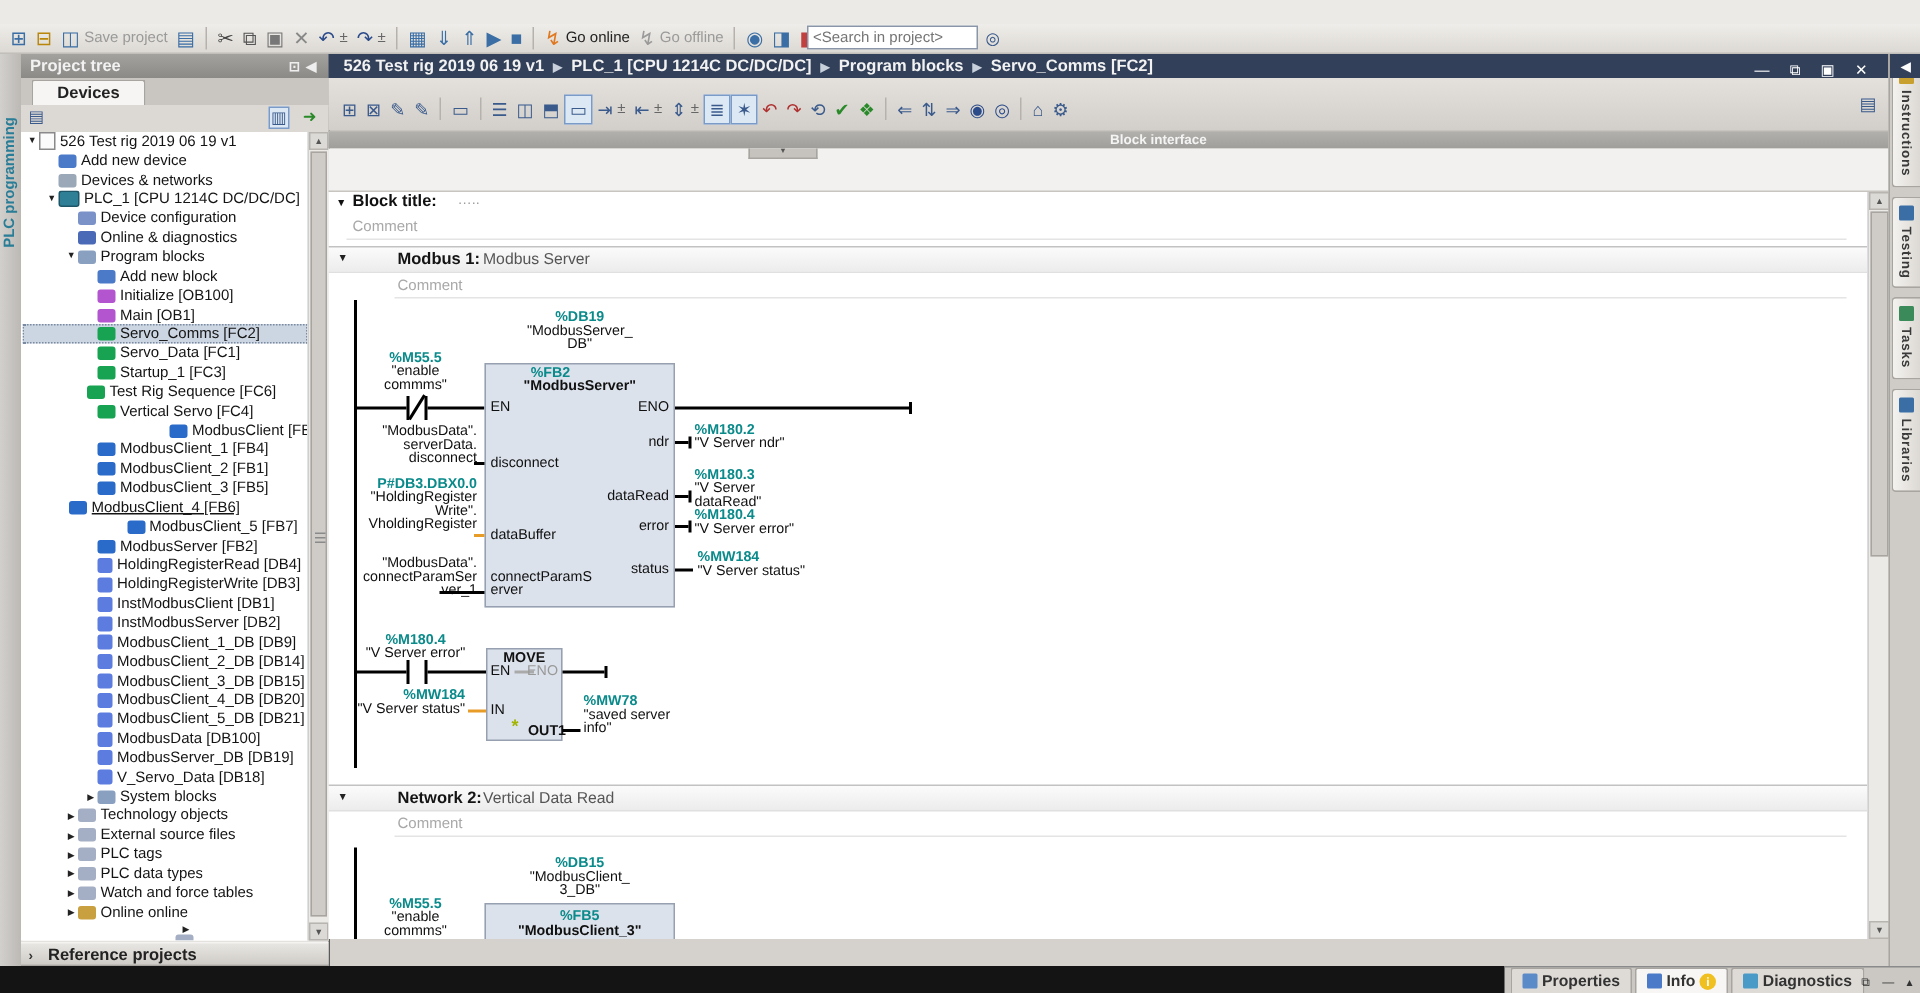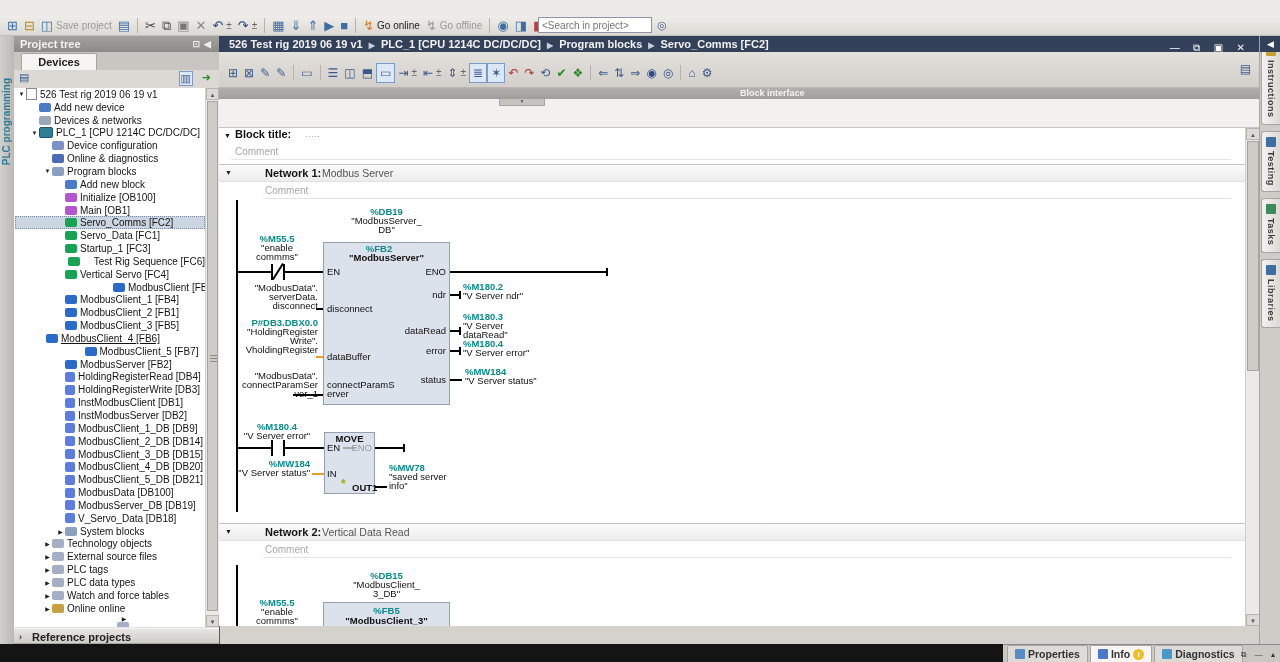--- a/index.html
+++ b/index.html
@@ -338,21 +338,21 @@
         <div class="trow" style="padding-left: 41px;">
         <span class="exp"></span>
         <span class="ti js-ti ti-fc"></span>
         <span class="tlabel">Servo_Data [FC1]</span>
       </div>
         <div class="trow" style="padding-left: 41px;">
         <span class="exp"></span>
         <span class="ti js-ti ti-fc"></span>
         <span class="tlabel">Startup_1 [FC3]</span>
       </div>
-        <div class="trow" style="padding-left: 34px; justify-content: space-between;">
+        <div class="trow" style="padding-left: 34px;">
         <span class="exp"></span>
         <span class="ti js-ti ti-fc"></span>
         <span class="tlabel">Test Rig Sequence [FC6]</span>
       </div>
         <div class="trow" style="padding-left: 41px;">
         <span class="exp"></span>
         <span class="ti js-ti ti-fc"></span>
         <span class="tlabel">Vertical Servo [FC4]</span>
       </div>
         <div class="trow" style="padding-left: 41px; margin-left: 48px;">
@@ -666,21 +666,21 @@
 <div class="canvas">
 
   <span class="cx" style="left:5px;top:3px;font-size:7px">▼</span>
   <span class="cx bold" style="left:16px;top:2px;font-size:11px">Block title:</span>
   <span class="cx grayt" style="left:86px;top:1px">…..</span>
   <span class="cmt" style="left:16px;top:18px">Comment</span>
   <div class="cline" style="left:12px;top:31px;width:1000px"></div>
 
   <div class="nethdr" style="top:36px">
     <span class="nh-exp">▼</span>
-    <span class="nh-title">Network 1:</span>
+    <span class="nh-title">Modbus 1:</span>
     <span class="nh-sub">Modbus Server</span>
   </div>
   <span class="cmt" style="left:46px;top:57px">Comment</span>
   <div class="cline" style="left:44px;top:70px;width:968px"></div>
 
   <div class="w" style="left:17px;top:72px;width:2px;height:312px"></div>
 
   <span class="cx teal cc" style="left:18px;top:106px;width:80px">%M55.5</span>
   <span class="cx cc" style="left:18px;top:115px;width:80px">"enable
 commms"</span>
@@ -688,21 +688,21 @@
   <div class="w" style="left:52px;top:136px;width:2px;height:16px"></div>
   <div class="w" style="left:64px;top:136px;width:2px;height:16px"></div>
   <div class="w" style="left:58px;top:134px;width:2px;height:19px;transform:rotate(32deg)"></div>
   <div class="w" style="left:66px;top:143px;width:38px;height:2px"></div>
 
   <span class="cx teal cc" style="left:104px;top:79px;width:127px">%DB19</span>
   <span class="cx cc" style="left:104px;top:88px;width:127px">"ModbusServer_
 DB"</span>
 
   <div class="blk" style="left:104px;top:114px;width:127px;height:163px"></div>
-  <span class="cx teal cc" style="left:104px;top:116px;width:112px">%FB2</span>
+  <span class="cx teal cc" style="left:92px;top:116px;width:112px">%FB2</span>
   <span class="cx bold cc" style="left:104px;top:125px;width:127px">"ModbusServer"</span>
   <span class="cx" style="left:108px;top:139px">EN</span>
   <span class="cx cr" style="left:180px;top:139px;width:47px">ENO</span>
   <div class="w" style="left:231px;top:143px;width:156px;height:2px"></div>
   <div class="w" style="left:387px;top:140px;width:2px;height:8px"></div>
 
   <span class="cx cr" style="left:19px;top:155px;width:80px">"ModbusData".
 serverData.
 disconnect</span>
   <div class="w" style="left:97px;top:180px;width:7px;height:2px"></div>

